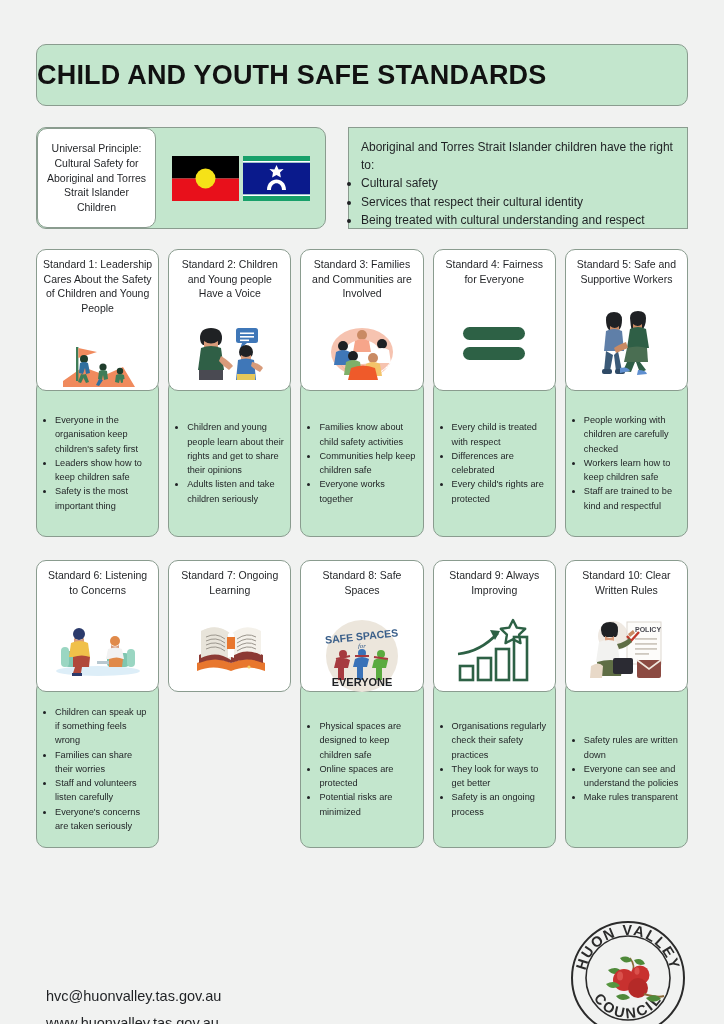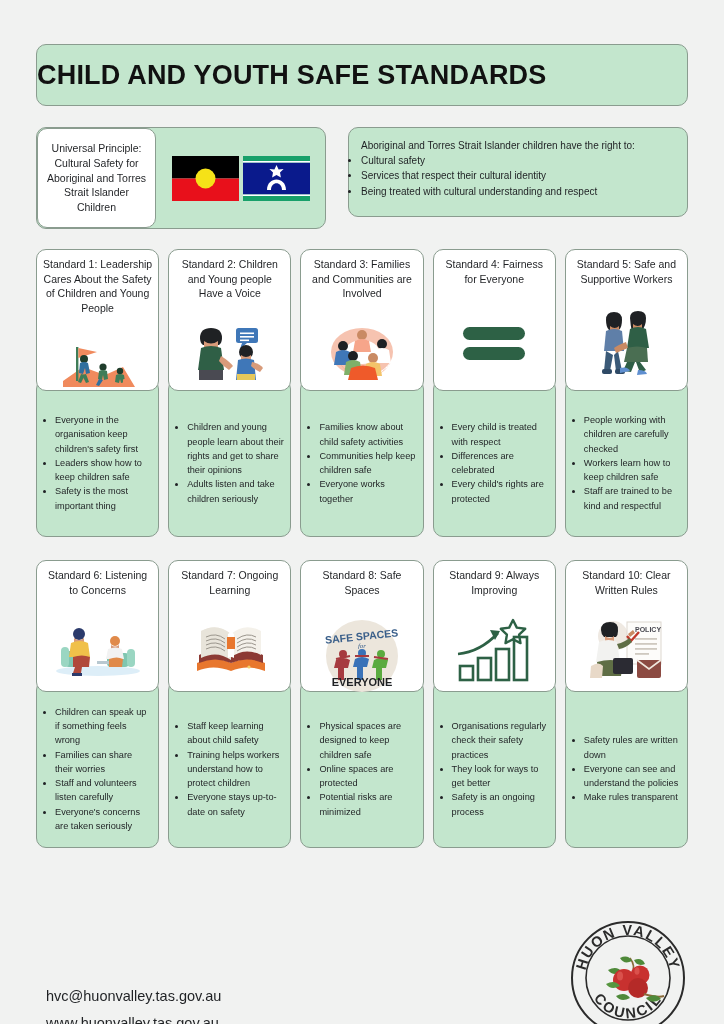--- a/index.html
+++ b/index.html
@@ -38,24 +38,24 @@
     width: 119px; height: 100%;
     background: #fff; border: 1px solid #8a9c8f; border-radius: 10px;
     display: flex; align-items: center; justify-content: center;
     text-align: center; padding: 4px 6px;
     font-size: 10.5px; line-height: 1.42; color: #1f2124;
   }
   .flags { flex: 1; display: flex; align-items: center; justify-content: center; gap: 4px; }
   .flag { width: 67px; height: 45px; display: block; }
 
   .principle-right {
-    flex: 1; height: 90px;
-    background: #c3e6cd; border: 1px solid #8a9c8f; border-radius: 10px;
+    flex: 1; height: 102px;
+    background: #c3e6cd; border: 1px solid #8a9c8f; border-radius: 0;
     padding: 10px 12px;
-    font-size: 10px; line-height: 1.52;
+    font-size: 12px; line-height: 1.52;
   }
   .principle-right ul { margin: 0 0 0 0; }
   .principle-right li { margin: 0; }
 
   
   .grid { display: flex; gap: 9px; margin-top: 20px; }
   .grid.row2 { margin-top: 23px; }
   .card { width: 124px; display: flex; flex-direction: column; }
   .card-top {
     background: #fff; border: 1px solid #8a9c8f; border-radius: 10px;
@@ -329,27 +329,20 @@
               <path d="M19 26 q10 -5 19 2"></path>
                 <path d="M19 30 q10 -5 19 2"></path>
               <path d="M50 20 q10 -7 19 -2"></path>
                 <path d="M50 24 q10 -7 19 -2"></path>
               <path d="M50 28 q10 -7 19 -2"></path>
                 <path d="M50 32 q10 -7 19 -2"></path>
             </g>
             <circle cx="62" cy="48" r="1.6" fill="#f4d06a"></circle>
           </svg>
         </div>
-      </div>
-      <div class="card-body">
-        <ul>
-          <li>Staff keep learning about child safety</li>
-          <li>Training helps workers understand how to protect children</li>
-          <li>Everyone stays up-to-date on safety</li>
-        </ul>
       </div>
     </div>
 
     <div class="card">
       <div class="card-top">
         <div class="card-title">Standard 8:
 Safe Spaces</div>
         <div class="card-art">
           <svg width="76" height="76" viewBox="0 0 76 76">
             <circle cx="38" cy="38" r="36" fill="#ece6dc"></circle>

